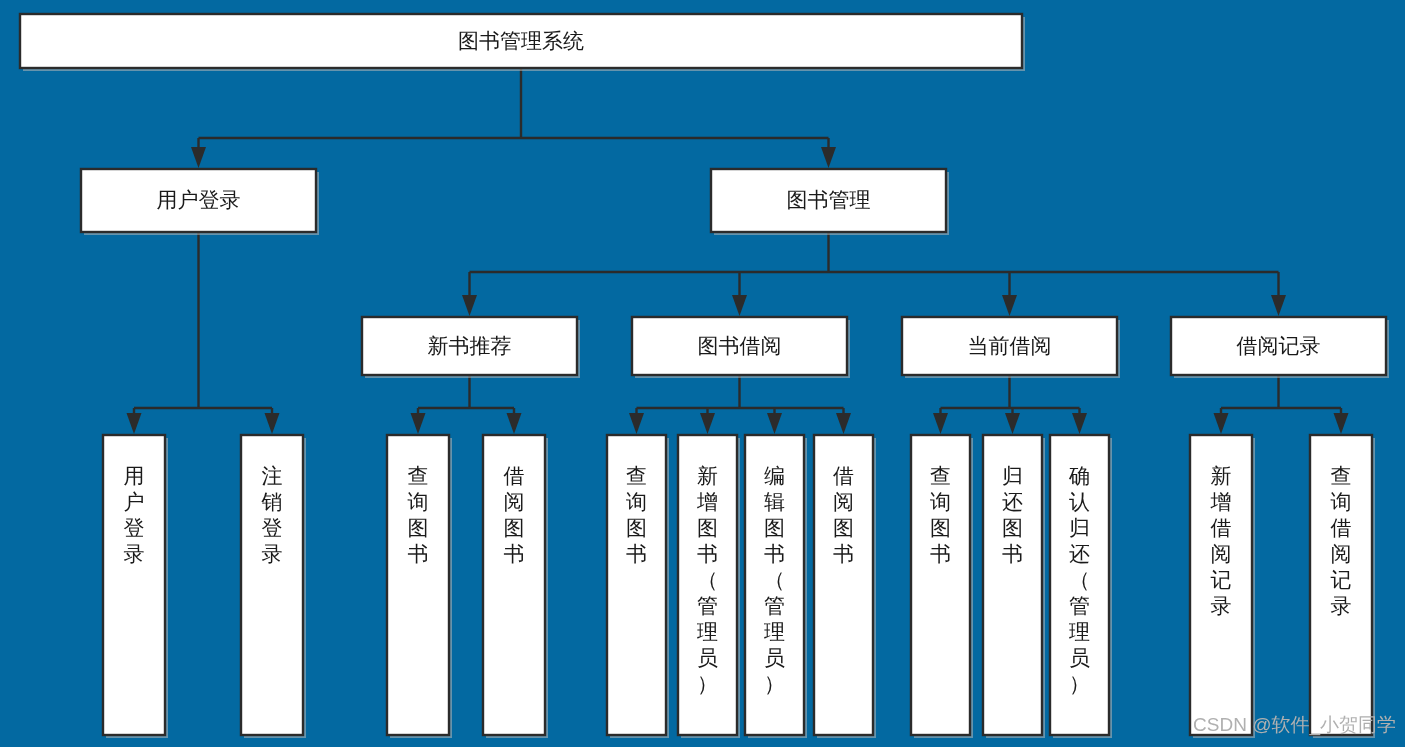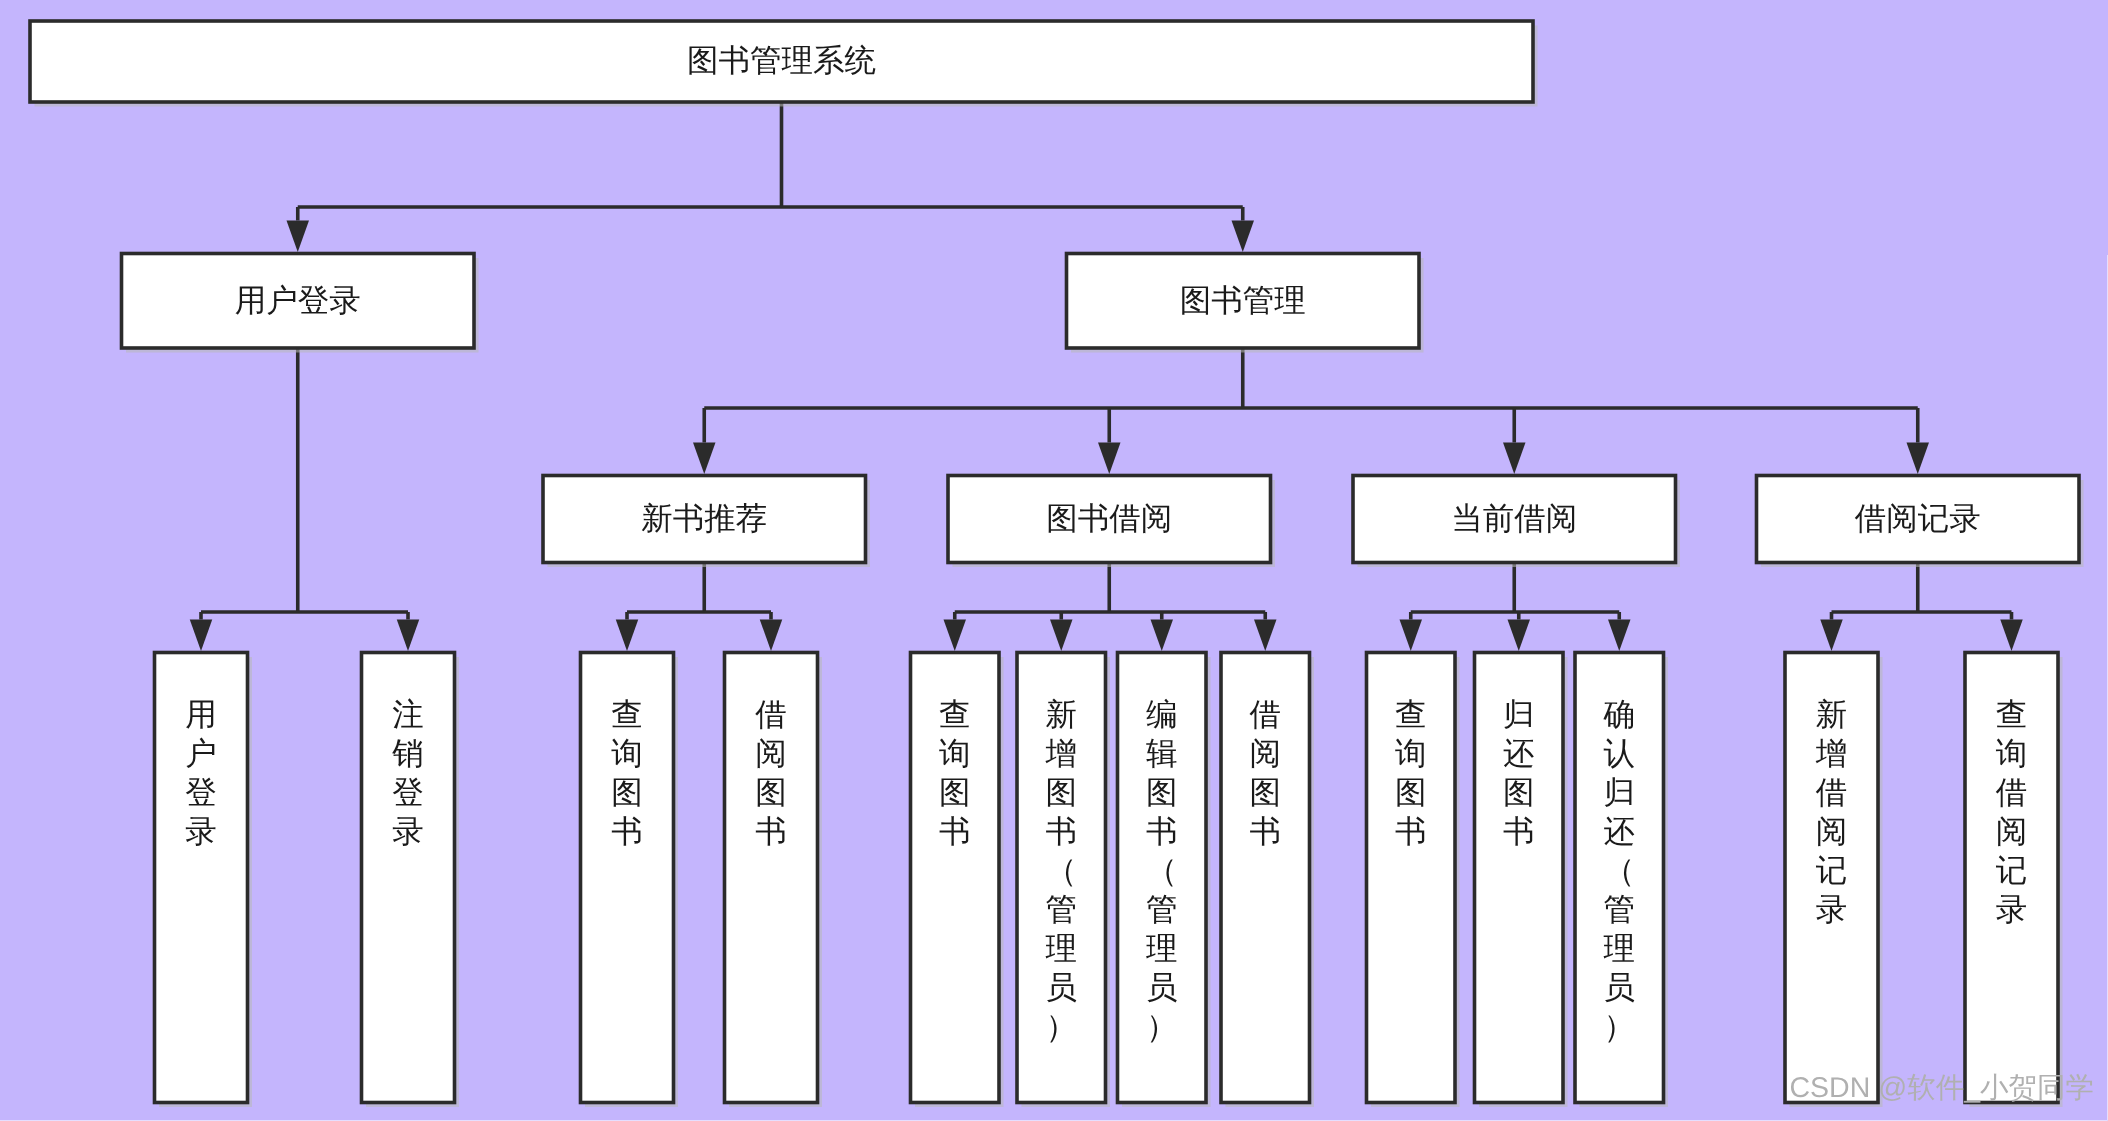--- a/index.html
+++ b/index.html
@@ -8,21 +8,21 @@
     padding: 0;
     background: #ffffff;
   }
   body {
     font-family: "Liberation Sans", "DejaVu Sans", sans-serif;
   }
   #diagram-root {
     position: relative;
     width: 1405px;
     height: 747px;
-    background: #c4b5fd;
+    background: #0369a1;
     overflow: hidden;
   }
   svg.diagram-canvas {
     position: absolute;
     left: 0;
     top: 0;
     width: 1405px;
     height: 747px;
     display: block;
   }

